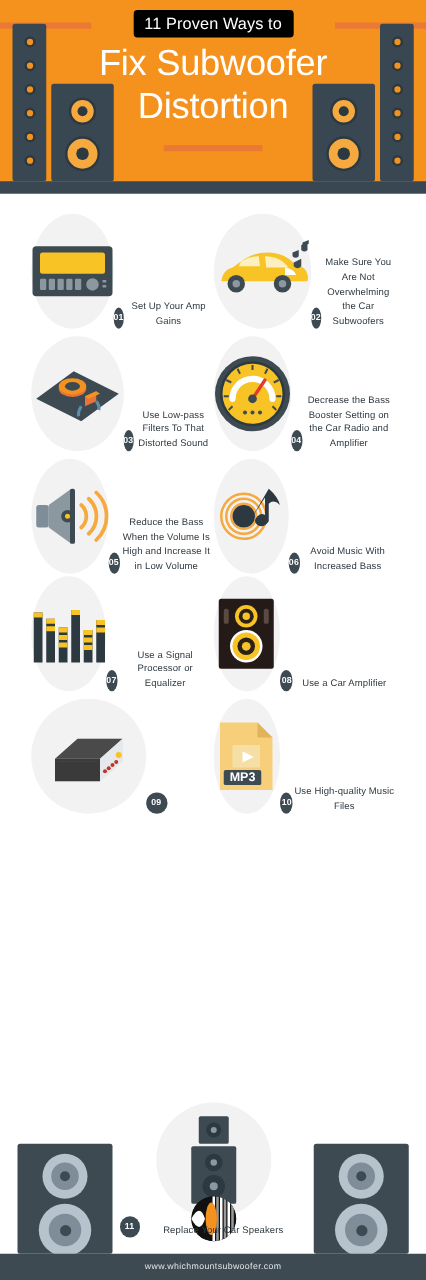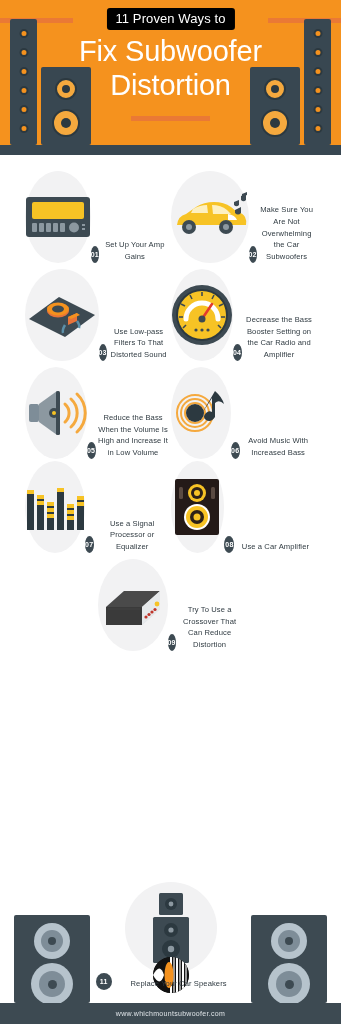--- a/index.html
+++ b/index.html
@@ -505,23 +505,36 @@
             <circle cx="48" cy="36" r="1.6"></circle>
               <circle cx="51" cy="33.5" r="1.6"></circle>
             <circle cx="54" cy="31" r="1.6"></circle>
               <circle cx="57" cy="28.5" r="1.6"></circle>
           </g>
           <circle cx="59" cy="23" r="2.4" fill="#f7c325"></circle>
           <path d="M10 28 L42 28" stroke="#4a4a4a" stroke-width="1" opacity=".5"></path>
         </svg>
       </div>
       <div class="num-badge">09</div>
-      <div class="cell-label">Try To Use a Crossover That Can Reduce Distortion</div>
-    </div>
-
+    </div>
+
+    <div class="cell">
+      <div class="circle-wrap">
+        <svg width="50" height="58" viewBox="0 0 50 58">
+          <path d="M4 2 L34 2 L46 14 L46 56 L4 56 Z" fill="#f7cf7a"></path>
+          <path d="M34 2 L46 14 L34 14 Z" fill="#e0b35c"></path>
+          <rect x="14" y="20" width="22" height="18" fill="#f5dfa4"></rect>
+          <path d="M22 25 L31 29.5 L22 34 Z" fill="#ffffff"></path>
+          <rect x="7" y="40" width="30" height="12" rx="1.5" fill="#3d4a52"></rect>
+          <text x="22" y="49" font-family="Liberation Sans, sans-serif" font-size="10" font-weight="bold" fill="#ffffff" text-anchor="middle">MP3</text>
+        </svg>
+      </div>
+      <div class="num-badge">10</div>
+      <div class="cell-label">Use High-quality Music Files</div>
+    </div>
   </div>
 </div>
 
 <div class="footer">
 
   <div class="last-circle" style="left:50%;transform:translateX(-50%);bottom:50px;">
     <svg width="42" height="72" viewBox="0 0 42 72">
       <rect x="9" y="1" width="24" height="22" rx="1.5" fill="#3d4a52"></rect>
       <circle cx="21" cy="12" r="6" fill="#2c3940"></circle>
       <circle cx="21" cy="12" r="2.4" fill="#8c98a0"></circle>

